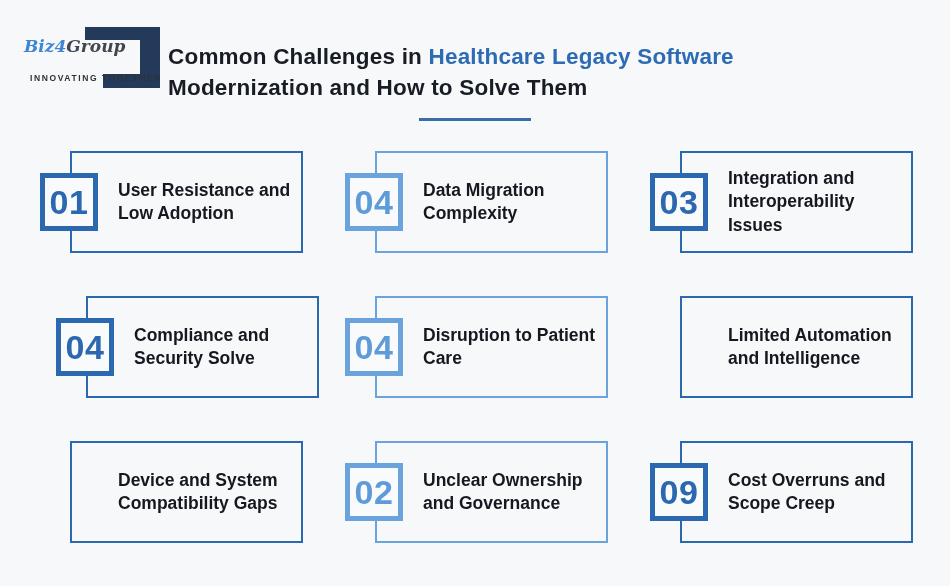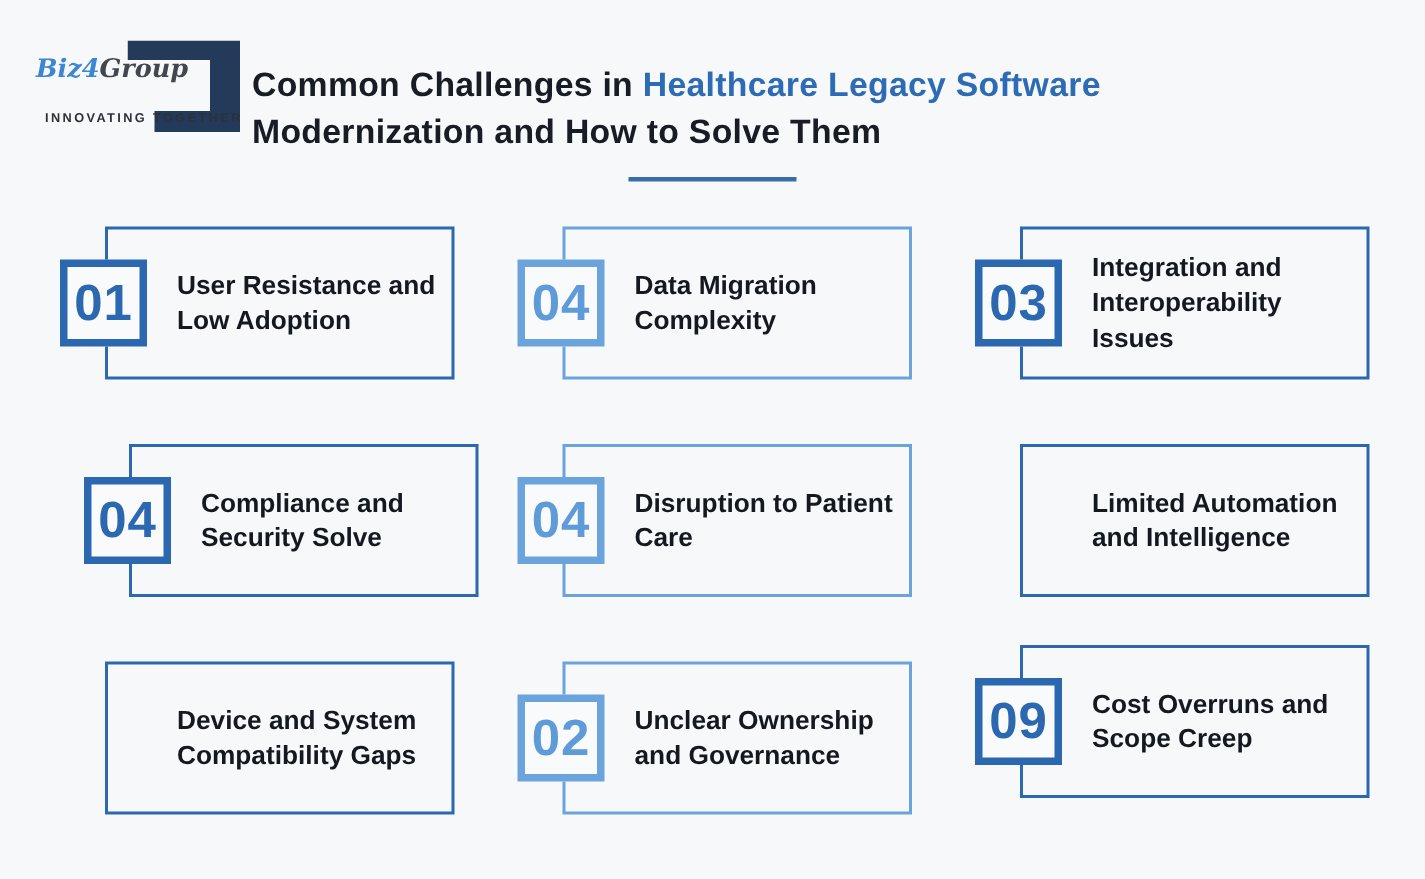--- a/index.html
+++ b/index.html
@@ -111,19 +111,19 @@
 
   <div class="card theme-dark" style="left:40px;top:441px;">
     <div class="card-frame"></div>
     <div class="card-label">Device and System Compatibility Gaps</div>
   </div>
   <div class="card theme-light" style="left:345px;top:441px;">
     <div class="card-frame"></div>
     <div class="card-number">02</div>
     <div class="card-label">Unclear Ownership and Governance</div>
   </div>
-  <div class="card theme-dark" style="left:650px;top:430px;">
+  <div class="card theme-dark" style="left:650px;top:441px;">
     <div class="card-frame"></div>
     <div class="card-number">09</div>
     <div class="card-label">Cost Overruns and Scope Creep</div>
   </div>
 
 </div>
 
 </body></html>

